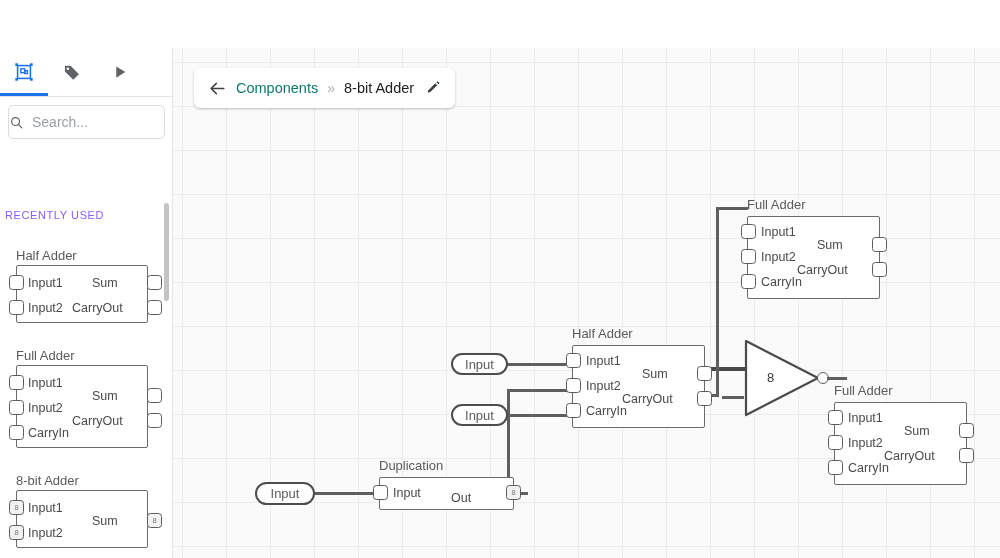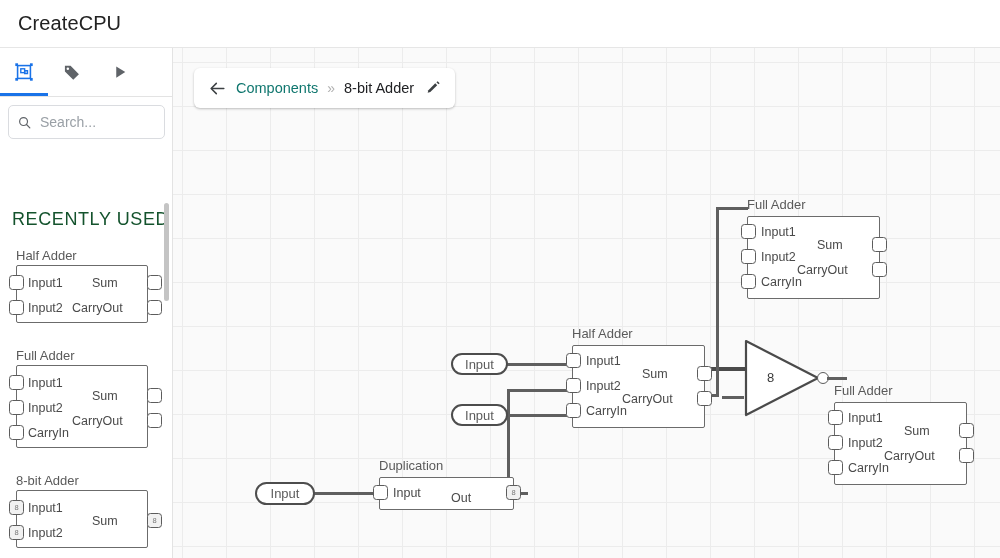--- a/index.html
+++ b/index.html
@@ -34,31 +34,31 @@
   .tab {
     width: 48px; height: 48px; display: flex; align-items: center; justify-content: center;
     cursor: pointer; position: relative;
   }
   .tab-underline {
     position: absolute; left: 0; bottom: 0; width: 48px; height: 3px; background: #1a73e8;
   }
   .searchbox {
     position: absolute; left: 8px; top: 57px; width: 157px; height: 34px;
     border: 1px solid #dadce0; border-radius: 5px; background: #fff;
-    display: flex; align-items: center; padding: 0 8px;
+    display: flex; align-items: center; padding: 0 0;
   }
   .searchbox .sicon { margin-right: 8px; display: flex; }
   .searchbox input {
     border: none; outline: none; font-size: 14px; color: #5f6368;
     font-family: "Liberation Sans", sans-serif; width: 118px; background: transparent;
   }
   .searchbox input::placeholder { color: #9aa0a6; }
 
   .section-label {
-    position: absolute; left: 12px; font-size: 18px; color: #14532d;
+    position: absolute; left: 5px; font-size: 11px; color: #8b5cf6;
     letter-spacing: .6px;
   }
   #lbl-recent { top: 161px; }
 
   .scrollbar-track {
     position: absolute; left: 163px; top: 100px; width: 6px; height: 410px;
   }
   .scrollbar-thumb {
     position: absolute; left: 164px; top: 155px; width: 5px; height: 98px;
     background: #c4c4c4; border-radius: 3px;
@@ -134,23 +134,20 @@
     position: absolute; width: 12px; height: 12px; border: 1.8px solid #5c5c5c;
     border-radius: 50%; background: #fff;
   }
   svg { display: block; overflow: visible; }
 </style>
 </head>
 <body>
 
 <div id="app">
 
-  <div class="topbar">
-    <div class="app-title">CreateCPU</div>
-  </div>
 
   <div class="sidebar">
 
     <div class="tabs">
       <div class="tab" style="margin-left:0">
         <span>
           <svg width="22" height="22" viewBox="0 0 24 24">
             <rect x="5" y="5" width="14" height="14" fill="none" stroke="#1a73e8" stroke-width="1.7"></rect>
             <rect x="8.5" y="8.5" width="4.2" height="4.2" fill="none" stroke="#1a73e8" stroke-width="1.5"></rect>
             <path d="M12.7 10.6h3.1v3.1h-3.1z" fill="none" stroke="#1a73e8" stroke-width="1.5"></path>

